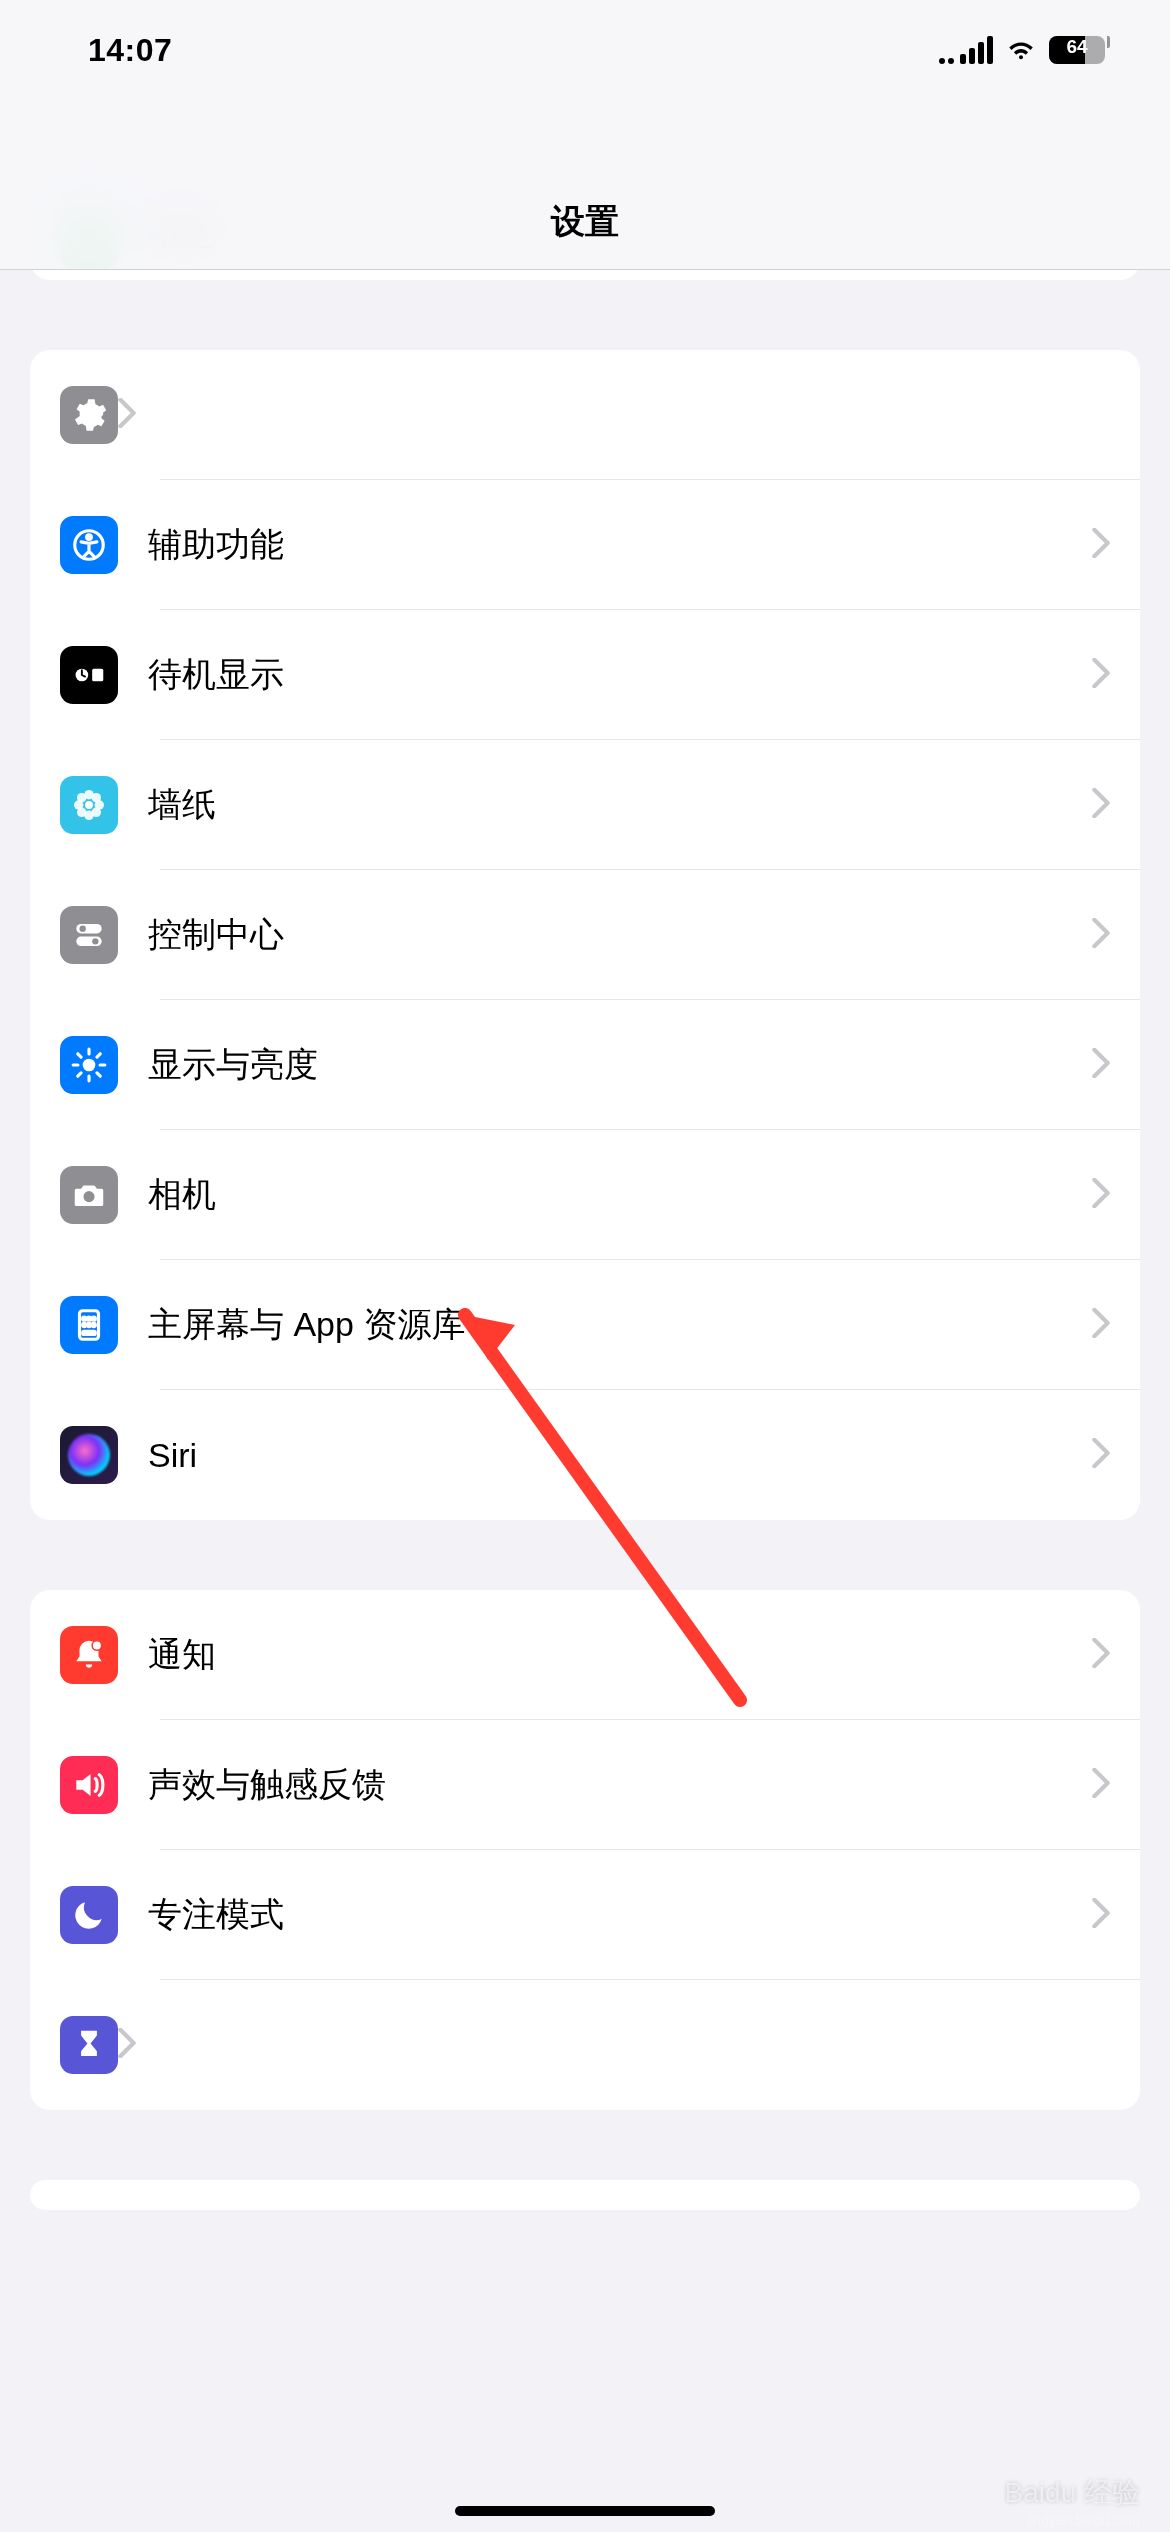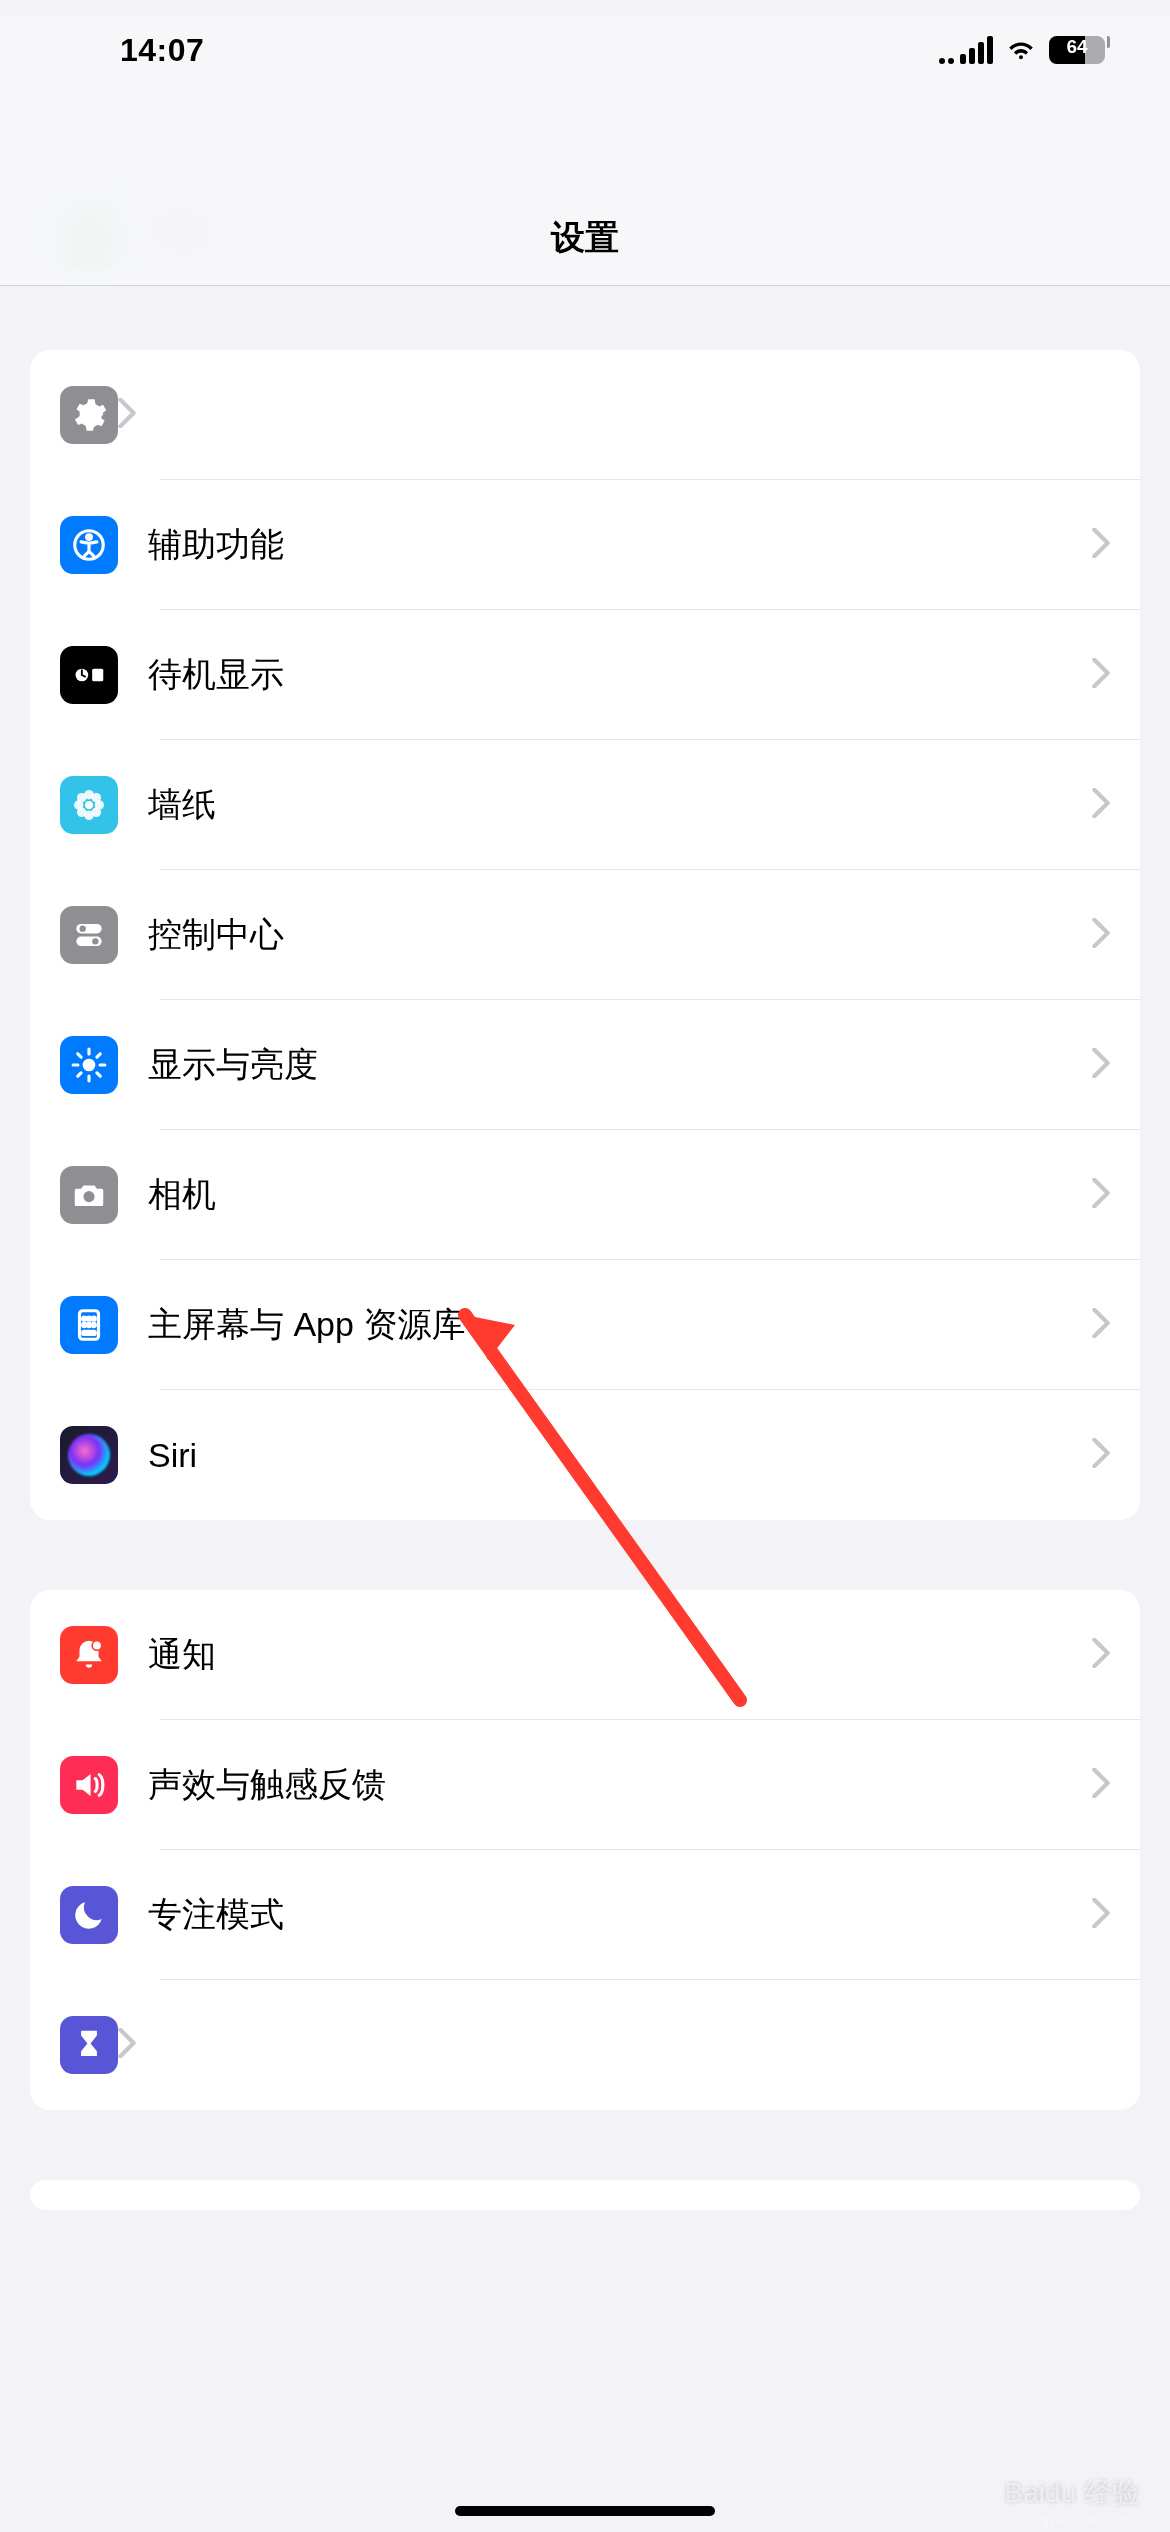--- a/index.html
+++ b/index.html
@@ -18,21 +18,21 @@
     }
     .status-bar {
       position: absolute;
       top: 0;
       left: 0;
       right: 0;
       height: 100px;
       display: flex;
       align-items: center;
       justify-content: space-between;
-      padding: 0 60px 0 120px;
+      padding: 0 60px 0 88px;
       z-index: 100;
     }
     .status-time {
       font-size: 32px;
       font-weight: 700;
       color: #000;
       letter-spacing: 0.5px;
     }
     .status-right {
       display: flex;
@@ -94,21 +94,21 @@
       z-index: 2;
     }
     .battery-tip {
       width: 3px;
       height: 12px;
       background: rgba(0,0,0,0.4);
       border-radius: 0 2px 2px 0;
     }
     .header {
       position: absolute;
-      top: 16px;
+      top: 0;
       left: 0;
       right: 0;
       height: 270px;
       background: rgba(247,247,250,0.94);
       backdrop-filter: blur(20px);
       border-bottom: 1px solid rgba(0,0,0,0.15);
       display: flex;
       align-items: flex-end;
       justify-content: center;
       padding-bottom: 24px;

